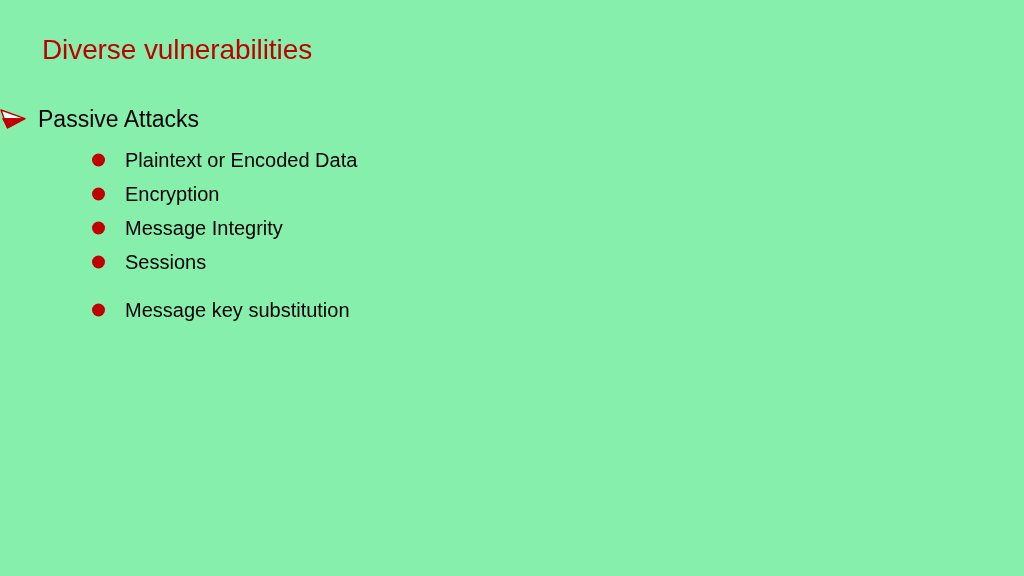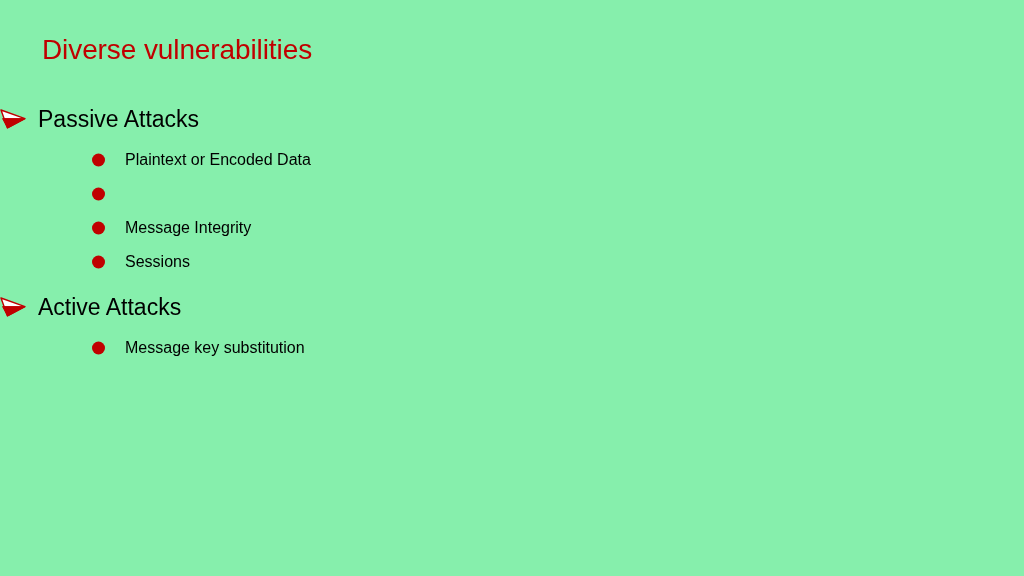--- a/index.html
+++ b/index.html
@@ -78,21 +78,21 @@
   }
 
   
   .lvl2 {
     position: relative;
     display: flex;
     align-items: flex-start;
     padding-left: 92px;
     height: 34px;
     color: #000000;
-    font-size: 16px;
+    font-size: 20px;
     line-height: 34px;
   }
 
   .dot-bullet {
     position: relative;
     flex: 0 0 auto;
     width: 33px;
     height: 34px;
     display: inline-block;
     align-self: center;
@@ -149,20 +149,21 @@
         <span class="dot-bullet">
             <i></i>
           </span>
         <span class="lvl2-label">Plaintext or Encoded Data</span>
       </div>
 
       <div class="lvl2">
         <span class="dot-bullet">
             <i></i>
           </span>
+        <span class="lvl2-label">Encryption</span>
       </div>
 
       <div class="lvl2">
         <span class="dot-bullet">
             <i></i>
           </span>
         <span class="lvl2-label">Message Integrity</span>
       </div>
 
       <div class="lvl2">
@@ -171,29 +172,20 @@
           </span>
         <span class="lvl2-label">Sessions</span>
       </div>
 
     </div>
 
     <div class="group-gap"></div>
 
     <div class="outline-group">
 
-      <div class="lvl1">
-        <span class="arrow-bullet">
-          <svg width="26" height="20" viewBox="0 0 26 20" aria-hidden="true">
-            <path d="M1 1 L25 9.6 L7.5 19 Z" fill="#ffffff" stroke="#C00000" stroke-width="1.4" stroke-linejoin="round"></path>
-            <path d="M2.6 9.6 L25 9.6 L7.5 19 Z" fill="#C00000" stroke="#C00000" stroke-width="1" stroke-linejoin="round"></path>
-          </svg>
-        </span>
-        <span class="lvl1-label">Active Attacks</span>
-      </div>
 
       <div class="sub-gap"></div>
 
 
       <div class="lvl2">
         <span class="dot-bullet">
             <i></i>
           </span>
         <span class="lvl2-label">Message key substitution</span>
       </div>

